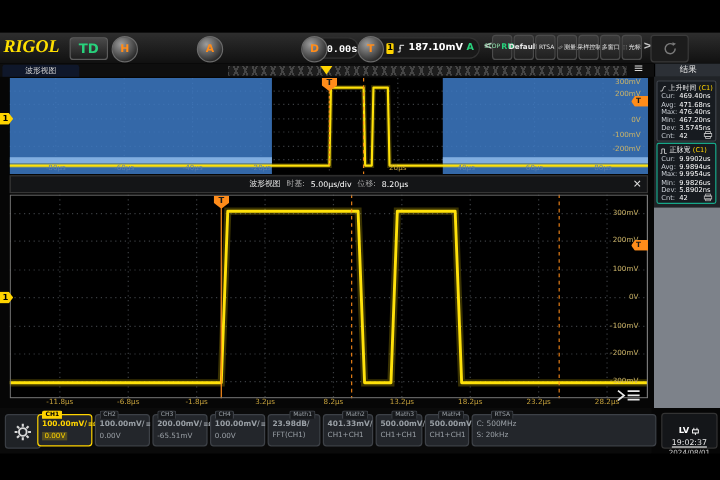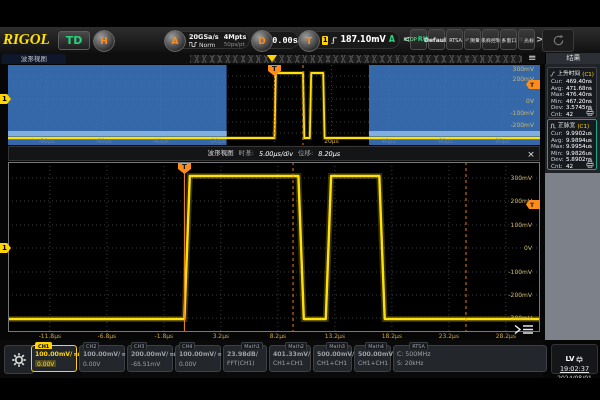--- a/index.html
+++ b/index.html
@@ -73,21 +73,21 @@
   .mv{font-size:5.6px;color:#fff;line-height:6.5px;white-space:nowrap;}
   .printer{position:absolute;right:2px;bottom:1px;}
 
   
   #main-panel{position:absolute;left:8px;top:38px;width:532px;height:80px;background:#000;}
   #zoom-titlebar{position:absolute;left:8px;top:119px;width:532px;height:15px;background:#141517;
         border:1px solid #353535;box-sizing:border-box;display:flex;align-items:center;
         justify-content:center;gap:5px;}
   #zoom-titlebar .zt{font-size:6.5px;color:#e0e0e0;}
   #zoom-titlebar .zl{font-size:6.5px;color:#a8a8a8;}
-  #zoom-titlebar .zv{font-size:6.5px;color:#fff;font-style:italic;}
+  #zoom-titlebar .zv{font-size:6.5px;color:#fff;}
   #zoom-close{position:absolute;right:3px;top:2px;width:10px;height:10px;color:#e6e6e6;
         font-size:9px;line-height:10px;text-align:center;}
   #zoom-panel{position:absolute;left:8px;top:135px;width:532px;height:170px;background:#000;}
   .axlab{position:absolute;font-size:6px;line-height:7px;white-space:nowrap;}
   .xlab{width:30px;text-align:center;}
   .ylab{right:6px;text-align:right;}
   #main-xrow{position:absolute;left:0;bottom:0;width:532px;height:8px;}
   #zoom-xrow{position:absolute;left:8px;top:305px;width:532px;height:9px;}
 
   .trig-flag{position:absolute;width:13px;height:11px;background:#ff8c1a;color:#1a1a1a;
@@ -128,31 +128,20 @@
 <body>
 
 <div id="screen">
 
   <div id="header">
     <div id="logo">RIGOL</div>
     <div id="mode-badge">TD</div>
 
     <div class="knob" style="left:93px;">H</div>
 
-    <div class="hpill" id="acq-pill" style="left:174px;width:76px;">
-      <span class="r1">20GSa/s</span>
-      <span class="r1">4Mpts</span>
-      <span class="r2">
-          <svg width="8" height="5" viewBox="0 0 8 5">
-            <polyline points="0,4.5 0,0.5 3,0.5 3,4.5 6,4.5 6,0.5 8,0.5" fill="none" stroke="#cfcfcf" stroke-width="0.9"></polyline>
-          </svg>
-          <span>Norm</span>
-        </span>
-      <span class="dim">50ps/pt</span>
-    </div>
     <div class="knob" style="left:164px;">A</div>
 
     <div class="hpill" style="left:261px;width:38px;padding-left:10px;font-family:Liberation Mono, monospace;">0.00s</div>
     <div class="knob" style="left:251px;">D</div>
 
     <div class="hpill" id="trig-pill" style="left:308px;width:92px;">
       <span id="trig-src">1</span>
       <svg width="9" height="11" viewBox="0 0 9 11">
           <polyline points="0.5,9.5 3.5,9.5 3.5,1.5 8.5,1.5" fill="none" stroke="#fff" stroke-width="1.1"></polyline>
           <polygon points="2,5.5 5,5.5 3.5,3.2" fill="#fff"></polygon>

